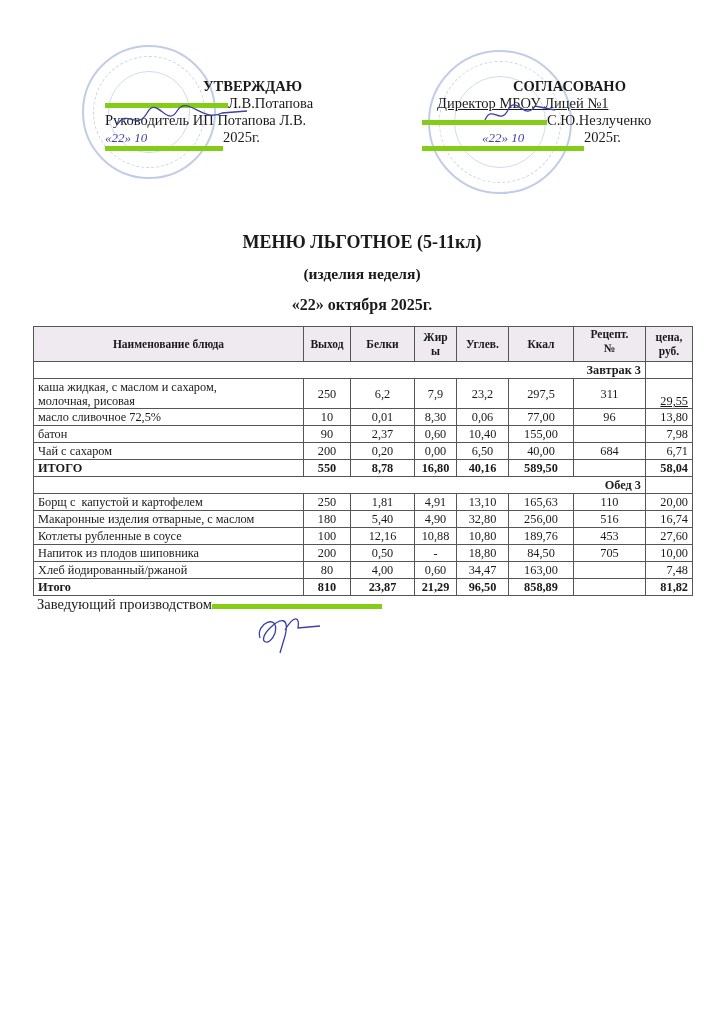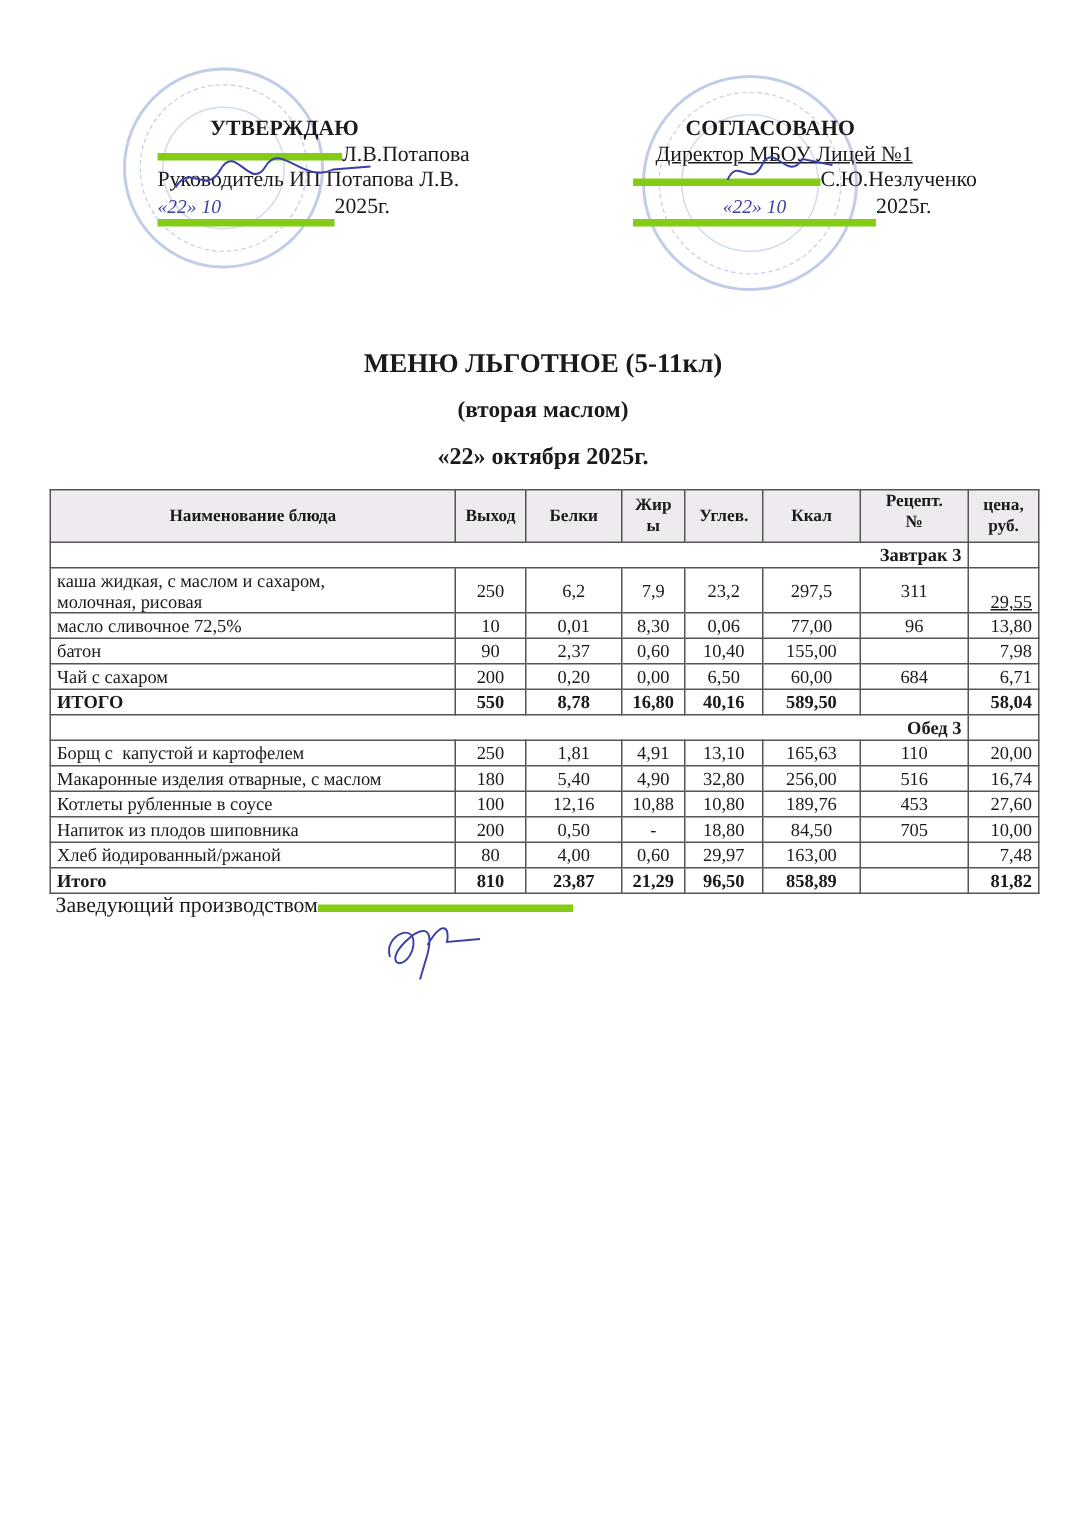--- a/index.html
+++ b/index.html
@@ -3,21 +3,21 @@
 <meta charset="utf-8">
 <style>
   html, body { margin:0; padding:0; background:#ffffff; }
   body { width:724px; height:1024px; position:relative; overflow:hidden;
          font-family:"Liberation Serif", "DejaVu Serif", serif; color:#1a1a1a; }
   .abs { position:absolute; }
   .stamp { position:absolute; border-radius:50%; border:2px solid #8fa6d6; opacity:0.55; }
   .stamp::before { content:""; position:absolute; inset:9px; border-radius:50%; border:1.5px dashed #9bb0dc; }
   .stamp::after { content:""; position:absolute; inset:24px; border-radius:50%; border:1px solid #a9bce2; }
   .approve-block { font-size:14.5px; line-height:17px; }
-  .approve-title { font-weight:bold; }
+  .approve-title { font-weight:bold;text-align:center; }
   .sig-line { display:inline-block; border-bottom:5px solid #84cc16; vertical-align:baseline; }
   .title { position:absolute; left:0; width:724px; text-align:center; font-weight:bold; font-size:18px; }
   table.menu { position:absolute; left:33px; top:326px; border-collapse:collapse; font-size:12.3px; }
   table.menu td, table.menu th { border:1px solid #555; padding:0 4px; height:16px; line-height:14px; }
   table.menu th { background:#eeeaf0; font-weight:bold; font-size:11.5px; text-align:center; height:34px; }
   table.menu td.num { text-align:center; }
   table.menu td.price { text-align:right; }
   table.menu td.section { text-align:right; font-weight:bold; }
   table.menu tr.total td { font-weight:bold; }
   .sig-scribble { position:absolute; }
@@ -51,21 +51,21 @@
   </div>
   <div>
     <span class="sig-line" style="width:162px; color:#3b3fa8; font-style:italic; font-size:13px; text-align:center;">«22» 10</span><span>2025г.</span>
   </div>
 </div>
 <svg class="sig-scribble" style="left:480px; top:100px;" width="80" height="30" viewBox="0 0 80 30">
   <path d="M5 20 C12 4, 20 26, 28 10 S45 22, 55 6 L75 10" stroke="#3b3fa8" stroke-width="1.3" fill="none"></path>
 </svg>
 
 <div class="title" style="top:232px;">МЕНЮ ЛЬГОТНОЕ (5-11кл)</div>
-<div class="title" style="top:265px; font-size:15.5px;">(вторая маслом)</div>
+<div class="title" style="top:265px; font-size:15.5px;">(изделия неделя)</div>
 <div class="title" style="top:296px; font-size:16px;">«22» октября 2025г.</div>
 
 <table class="menu">
   <colgroup>
     <col style="width:270px">
       <col style="width:47px">
       <col style="width:64px">
       <col style="width:42px">
     <col style="width:52px">
       <col style="width:65px">
@@ -119,21 +119,21 @@
       <td class="num">155,00</td>
       <td class="num"></td>
       <td class="price">7,98</td>
     </tr>
     <tr>
       <td>Чай с сахаром</td>
       <td class="num">200</td>
       <td class="num">0,20</td>
       <td class="num">0,00</td>
       <td class="num">6,50</td>
-      <td class="num">60,00</td>
+      <td class="num">40,00</td>
       <td class="num">684</td>
       <td class="price">6,71</td>
     </tr>
     <tr class="total">
       <td>ИТОГО</td>
       <td class="num">550</td>
       <td class="num">8,78</td>
       <td class="num">16,80</td>
       <td class="num">40,16</td>
       <td class="num">589,50</td>
@@ -183,21 +183,21 @@
       <td class="num">18,80</td>
       <td class="num">84,50</td>
       <td class="num">705</td>
       <td class="price">10,00</td>
     </tr>
     <tr>
       <td>Хлеб йодированный/ржаной</td>
       <td class="num">80</td>
       <td class="num">4,00</td>
       <td class="num">0,60</td>
-      <td class="num">29,97</td>
+      <td class="num">34,47</td>
       <td class="num">163,00</td>
       <td class="num"></td>
       <td class="price">7,48</td>
     </tr>
     <tr class="total">
       <td>Итого</td>
       <td class="num">810</td>
       <td class="num">23,87</td>
       <td class="num">21,29</td>
       <td class="num">96,50</td>

